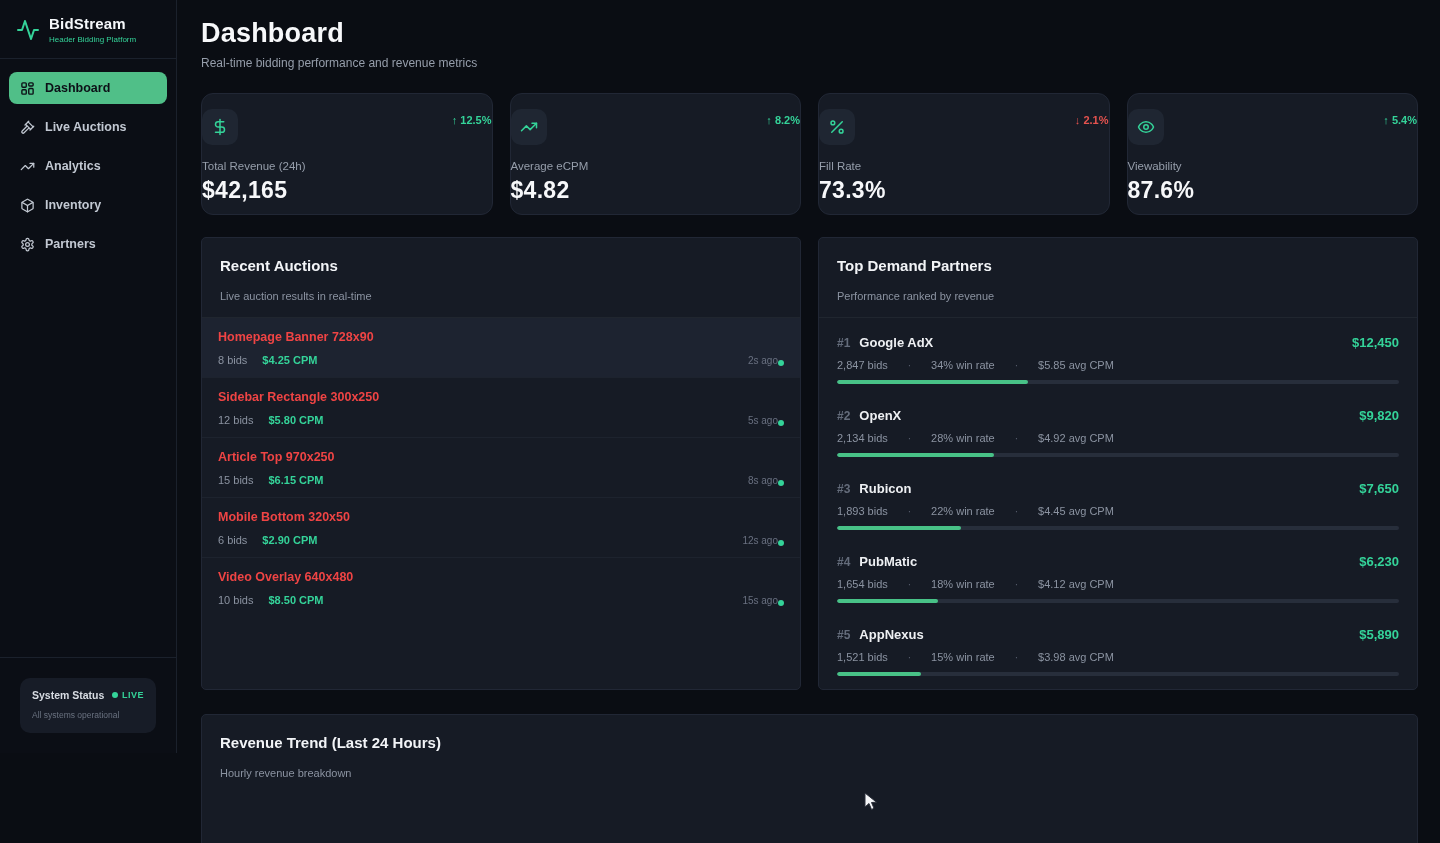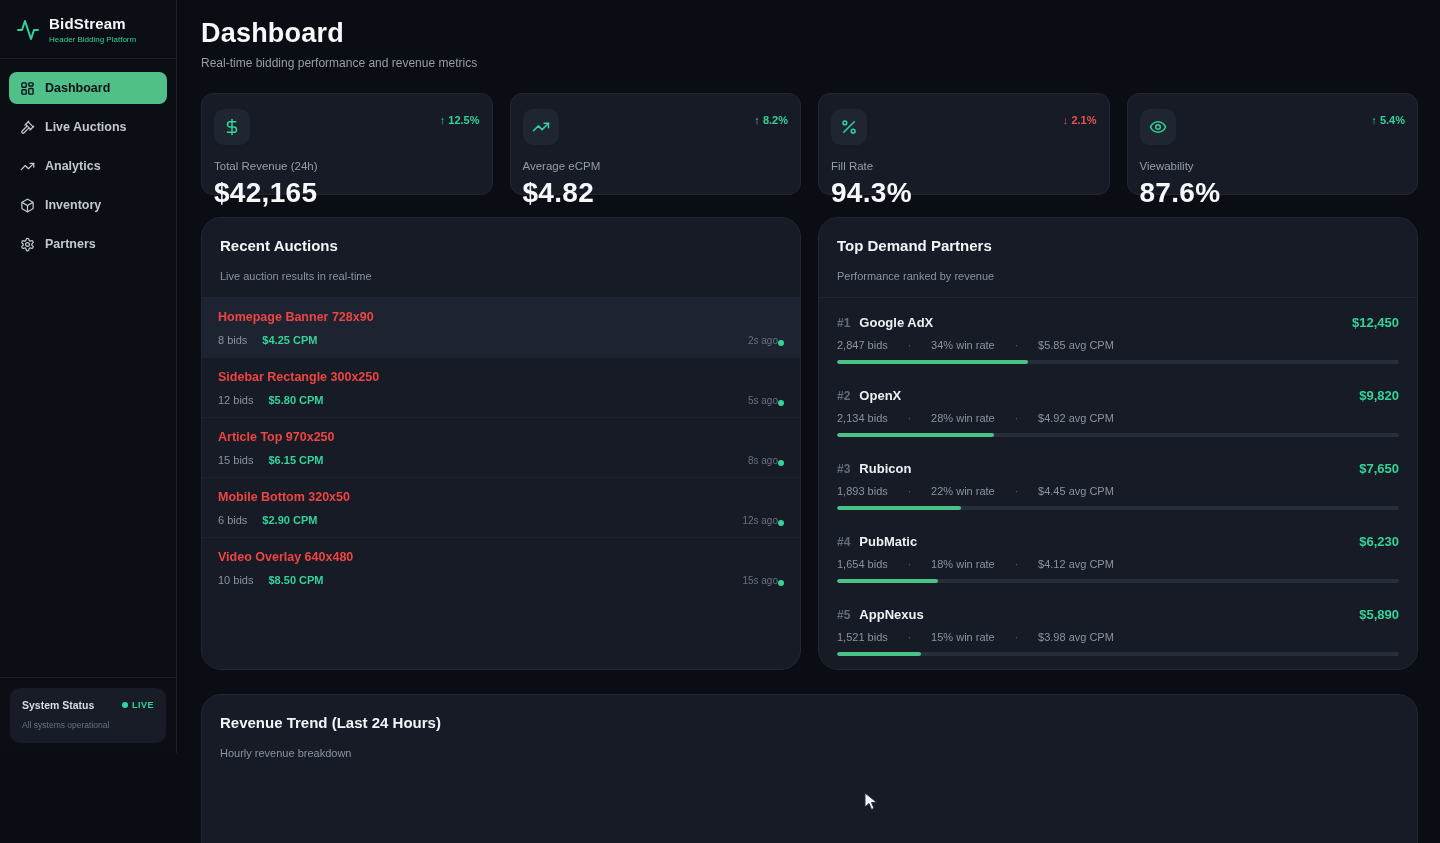--- a/index.html
+++ b/index.html
@@ -29,58 +29,58 @@
   .nav-item {
     display:flex; align-items:center; gap:10px;
     height:32px; padding:0 11px; border-radius:8px;
     color:#c2c8d2; font-size:12.5px; font-weight:600; cursor:pointer;
   }
   .nav-item svg { flex:0 0 auto; }
   .nav-item.active { background:#50bf88; color:#0c1017; }
   .sidebar-footer {
     margin-top:auto;
     border-top:1px solid #1b212c;
-    padding:10px;
+    padding:20px;
   }
   .status-card {
     background:#171c27; border-radius:10px; padding:11px 12px 13px;
   }
   .status-top { display:flex; align-items:center; justify-content:space-between; }
   .status-title { font-size:10.5px; color:#d8dce3; font-weight:600; }
   .live-wrap { display:flex; align-items:center; gap:4px; }
   .live-dot { width:6px; height:6px; border-radius:50%; background:#34d399; }
   .live-label { font-size:9px; font-weight:bold; color:#34d399; letter-spacing:.5px; }
   .status-sub { font-size:8.5px; color:#6a7280; margin-top:9px; }
 
   
   .main { flex:1; padding:18px 22px 0 24px; }
   .page-title { font-size:27px; font-weight:bold; color:#f7f8fa; letter-spacing:.2px; }
   .page-subtitle { font-size:12px; color:#969eab; margin-top:7px; }
 
   
   .stats { display:grid; grid-template-columns:repeat(4,1fr); gap:17px; margin-top:23px; }
   .stat-card {
     background:#161b25; border:1px solid #212735; border-radius:12px;
-    height:102px; padding:15px 12px;
+    height:122px; padding:15px 0;
   }
   .stat-top { display:flex; justify-content:space-between; align-items:flex-start; }
   .icon-tile {
     width:36px; height:36px; border-radius:10px; background:#1f2632;
     color:#34d399; display:flex; align-items:center; justify-content:center;
   }
   .badge { font-size:11px; font-weight:bold; margin-top:5px; }
   .badge.up { color:#34d399; }
   .badge.down { color:#e5534f; }
   .stat-label { font-size:11.5px; color:#969eab; margin-top:15px; }
-  .stat-value { font-size:28px; font-weight:bold; color:#f7f8fa; margin-top:5px; letter-spacing:.3px; }
+  .stat-value { font-size:23px; font-weight:bold; color:#f7f8fa; margin-top:5px; letter-spacing:.3px; }
 
   
   .panels { display:grid; grid-template-columns:1fr 1fr; gap:17px; margin-top:22px; }
   .panel {
-    background:#161b25; border:1px solid #212735; border-radius:20px;
+    background:#161b25; border:1px solid #212735; border-radius:5px;
     overflow:hidden;
   }
   .panel-head { padding:19px 18px 15px; border-bottom:1px solid #20262f; }
   .panel-title { font-size:15px; font-weight:bold; color:#f2f4f7; }
   .panel-sub { font-size:11px; color:#8b93a1; margin-top:16px; }
 
   
   .arow {
     display:flex; justify-content:space-between;
     padding:12px 16px 11px; border-bottom:1px solid #1d232e; cursor:pointer;
@@ -239,21 +239,21 @@
           <span class="icon-tile">
             <svg width="18" height="18" viewBox="0 0 24 24" fill="none" stroke="currentColor" stroke-width="2" stroke-linecap="round" stroke-linejoin="round">
                 <line x1="19" y1="5" x2="5" y2="19"></line>
                 <circle cx="6.5" cy="6.5" r="2.5"></circle>
                 <circle cx="17.5" cy="17.5" r="2.5"></circle>
               </svg>
           </span>
           <span class="badge down"><span>↓</span> <span>2.1%</span></span>
         </div>
         <div class="stat-label">Fill Rate</div>
-        <div class="stat-value">94.3%</div>
+        <div class="stat-value">73.3%</div>
       </div>
 
       <div class="stat-card">
         <div class="stat-top">
           <span class="icon-tile">
             <svg width="18" height="18" viewBox="0 0 24 24" fill="none" stroke="currentColor" stroke-width="2" stroke-linecap="round" stroke-linejoin="round">
                 <path d="M2 12s3-7 10-7 10 7 10 7-3 7-10 7-10-7-10-7Z"></path>
                 <circle cx="12" cy="12" r="3"></circle>
               </svg>
           </span>

